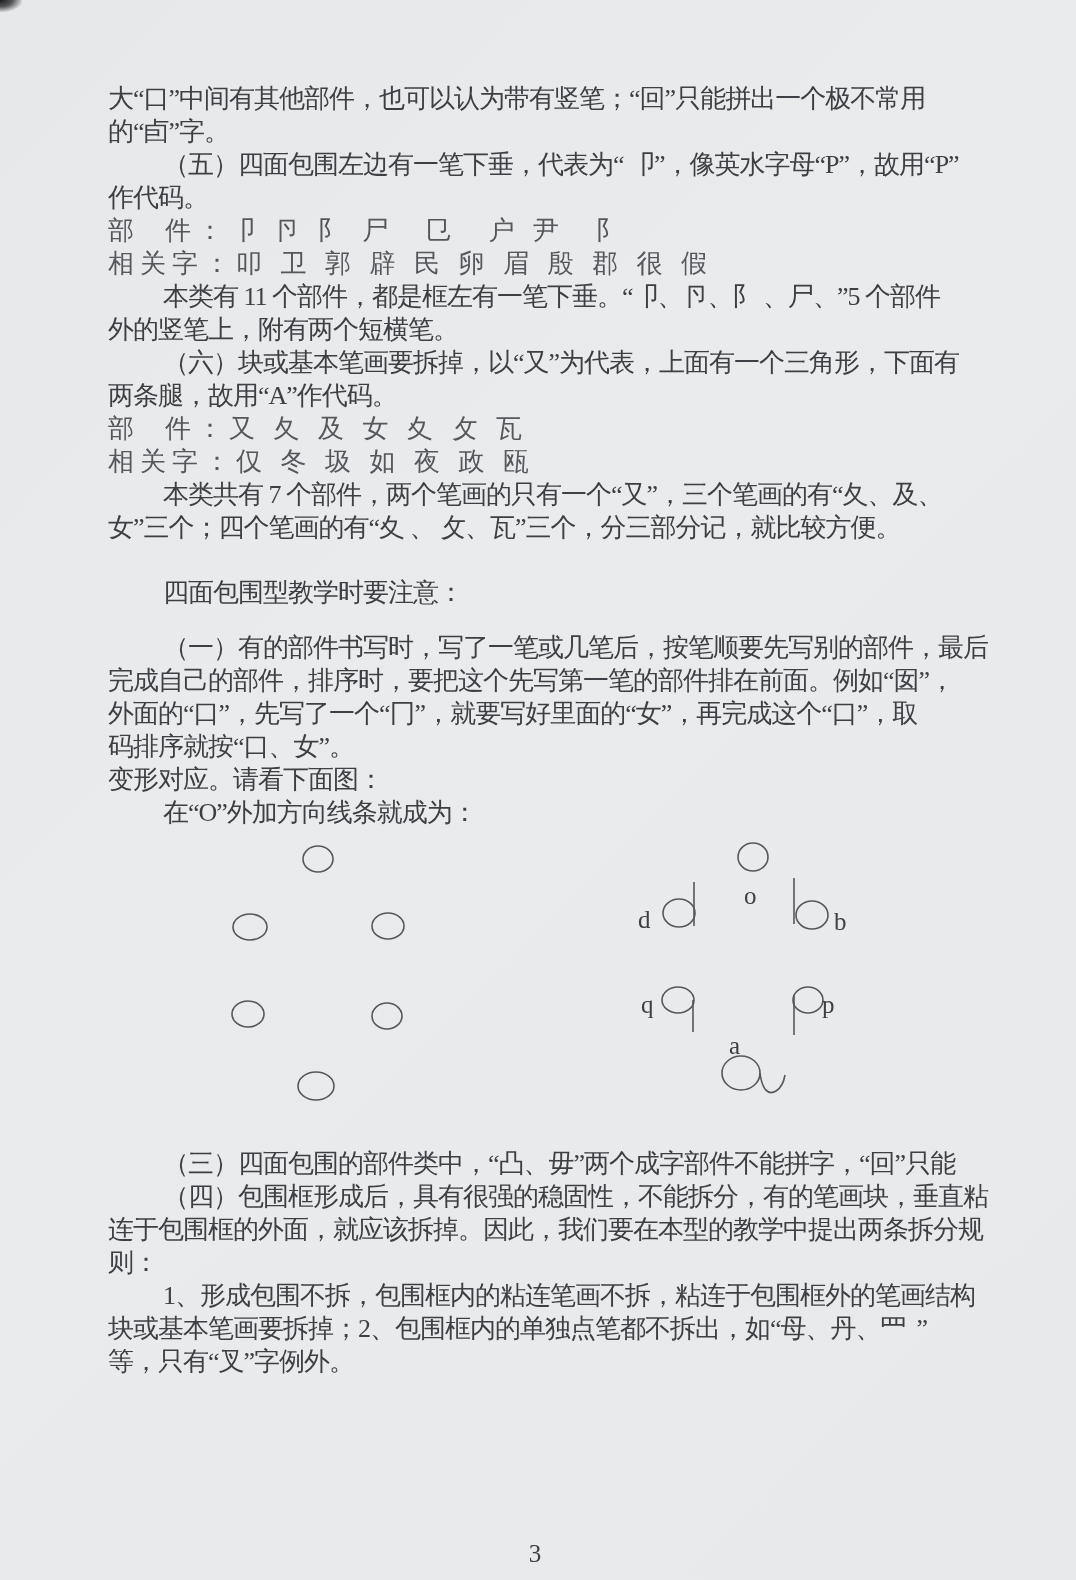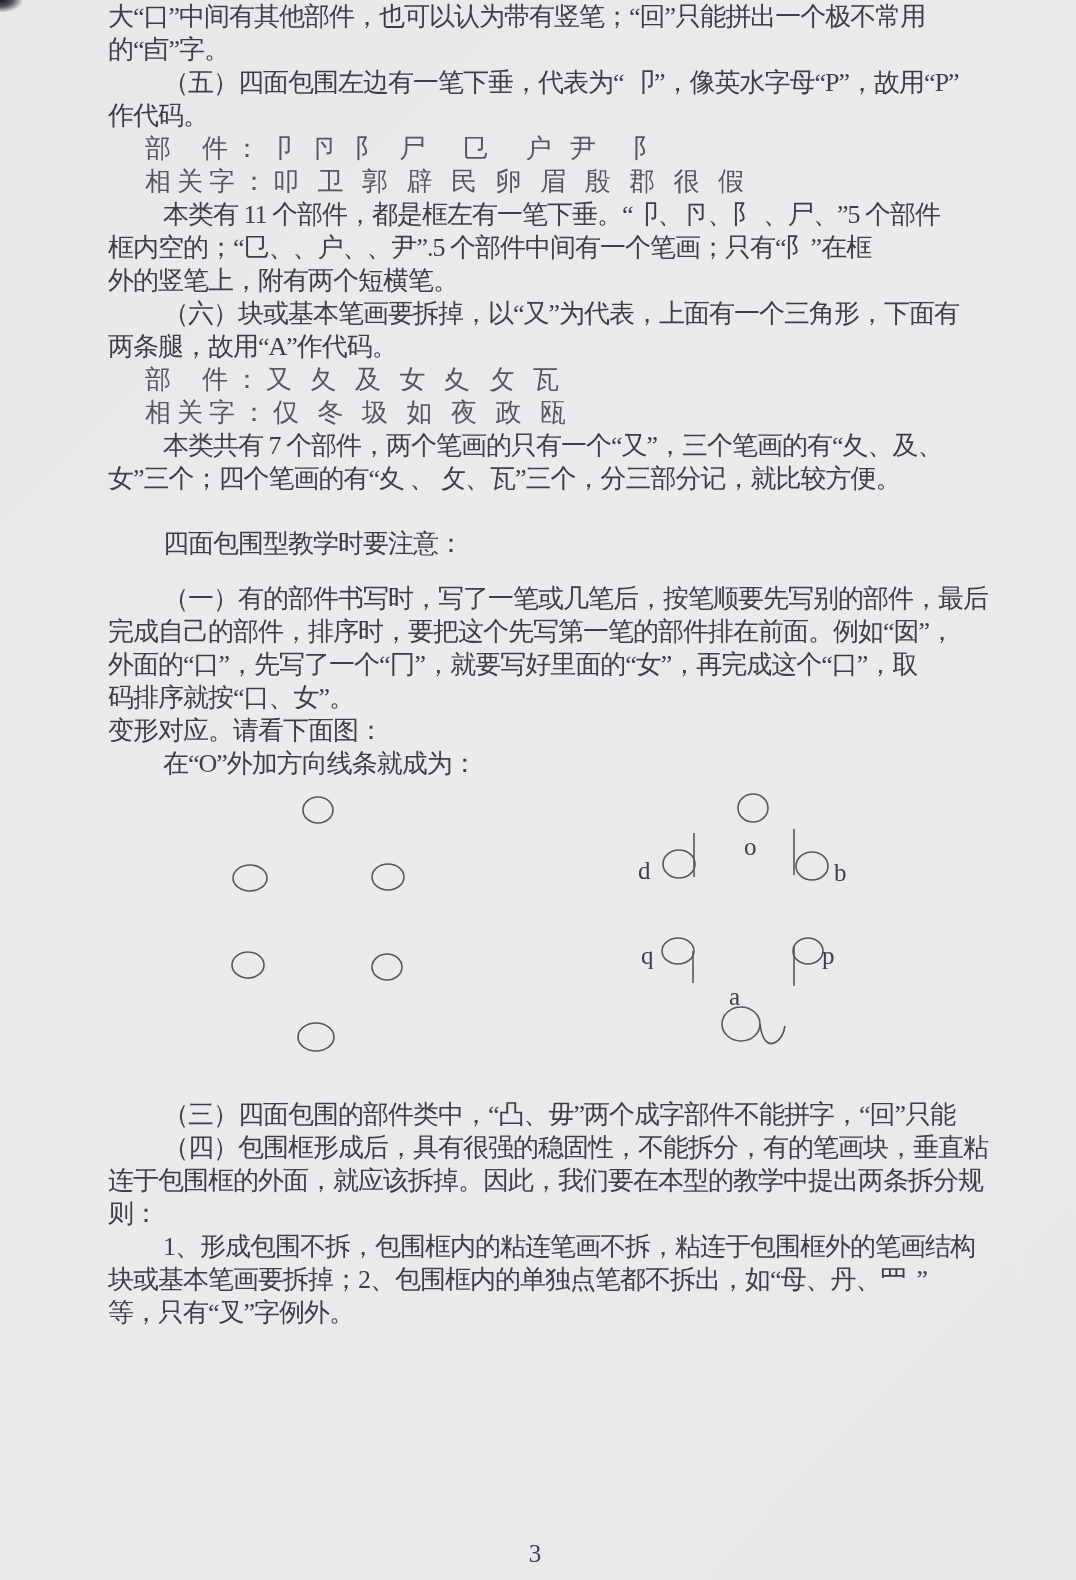--- a/index.html
+++ b/index.html
@@ -13,32 +13,33 @@
   .page{
     position:absolute;inset:0;
     background:linear-gradient(135deg,#e7e8e9 0%,#eaebec 40%,#e8e9ea 100%);
   }
   .corner-smudge{
     position:absolute;left:0;top:0;width:22px;height:12px;
     background:radial-gradient(ellipse at 0 0,#1a1a1a 0%,#55565a 40%,rgba(90,90,95,0) 75%);
   }
   .text-col{
     position:absolute;left:108px;top:0;width:880px;
+    padding-top:82px;
     color:#3e3f44;
     font-size:26px;
     letter-spacing:-1px;
   }
   .ln{
     height:33px;line-height:33px;
     white-space:pre;
   }
   .indent{padding-left:55px;}
   .gap-a{margin-top:32px;}
   .gap-b{margin-top:22px;}
-  .parts{letter-spacing:6px;color:#55575d;margin-left:37px;}
+  .parts{letter-spacing:6px;color:#55575d;}
   .diagram{
     position:relative;
     height:318px;
     width:1076px;
     margin-left:-108px;
   }
   .diagram svg{position:absolute;left:0;top:0;}
   .oval{fill:none;stroke:#56575a;stroke-width:1.6px;}
   .dline{stroke:#56575a;stroke-width:1.6px;fill:none;}
   .dletter{
@@ -58,21 +59,20 @@
   <div class="corner-smudge"></div>
 
   <div class="text-col">
     <div class="ln">大“口”中间有其他部件，也可以认为带有竖笔；“回”只能拼出一个极不常用</div>
     <div class="ln">的“卣”字。</div>
     <div class="ln indent">（五）四面包围左边有一笔下垂，代表为“ 卩”，像英水字母“P”，故用“P”</div>
     <div class="ln">作代码。</div>
     <div class="ln parts">部  件：卩 卪 阝 尸 𡰣 㔾 𡰤 户 尹 𠃜 阝</div>
     <div class="ln parts">相关字：叩 卫 郭 辟 民 卵 眉 殷 郡 很 假</div>
     <div class="ln indent">本类有 11 个部件，都是框左有一笔下垂。“卩、卪、阝 、尸、𡰣”5 个部件</div>
-    <div class="ln">框内空的；“㔾、𡰤、户、𠃜、尹”.5 个部件中间有一个笔画；只有“阝”在框</div>
     <div class="ln">外的竖笔上，附有两个短横笔。</div>
     <div class="ln indent">（六）块或基本笔画要拆掉，以“又”为代表，上面有一个三角形，下面有</div>
     <div class="ln">两条腿，故用“A”作代码。</div>
     <div class="ln parts">部  件：又 夂 及 女 夊 攵 瓦</div>
     <div class="ln parts">相关字：仅 冬 圾 如 夜 政 瓯</div>
     <div class="ln indent">本类共有 7 个部件，两个笔画的只有一个“又”，三个笔画的有“夂、及、</div>
     <div class="ln">女”三个；四个笔画的有“夊 、 攵、瓦”三个，分三部分记，就比较方便。</div>
     <div class="ln indent gap-a">四面包围型教学时要注意：</div>
     <div class="ln indent gap-b">（一）有的部件书写时，写了一笔或几笔后，按笔顺要先写别的部件，最后</div>
     <div class="ln">完成自己的部件，排序时，要把这个先写第一笔的部件排在前面。例如“囡”，</div>

